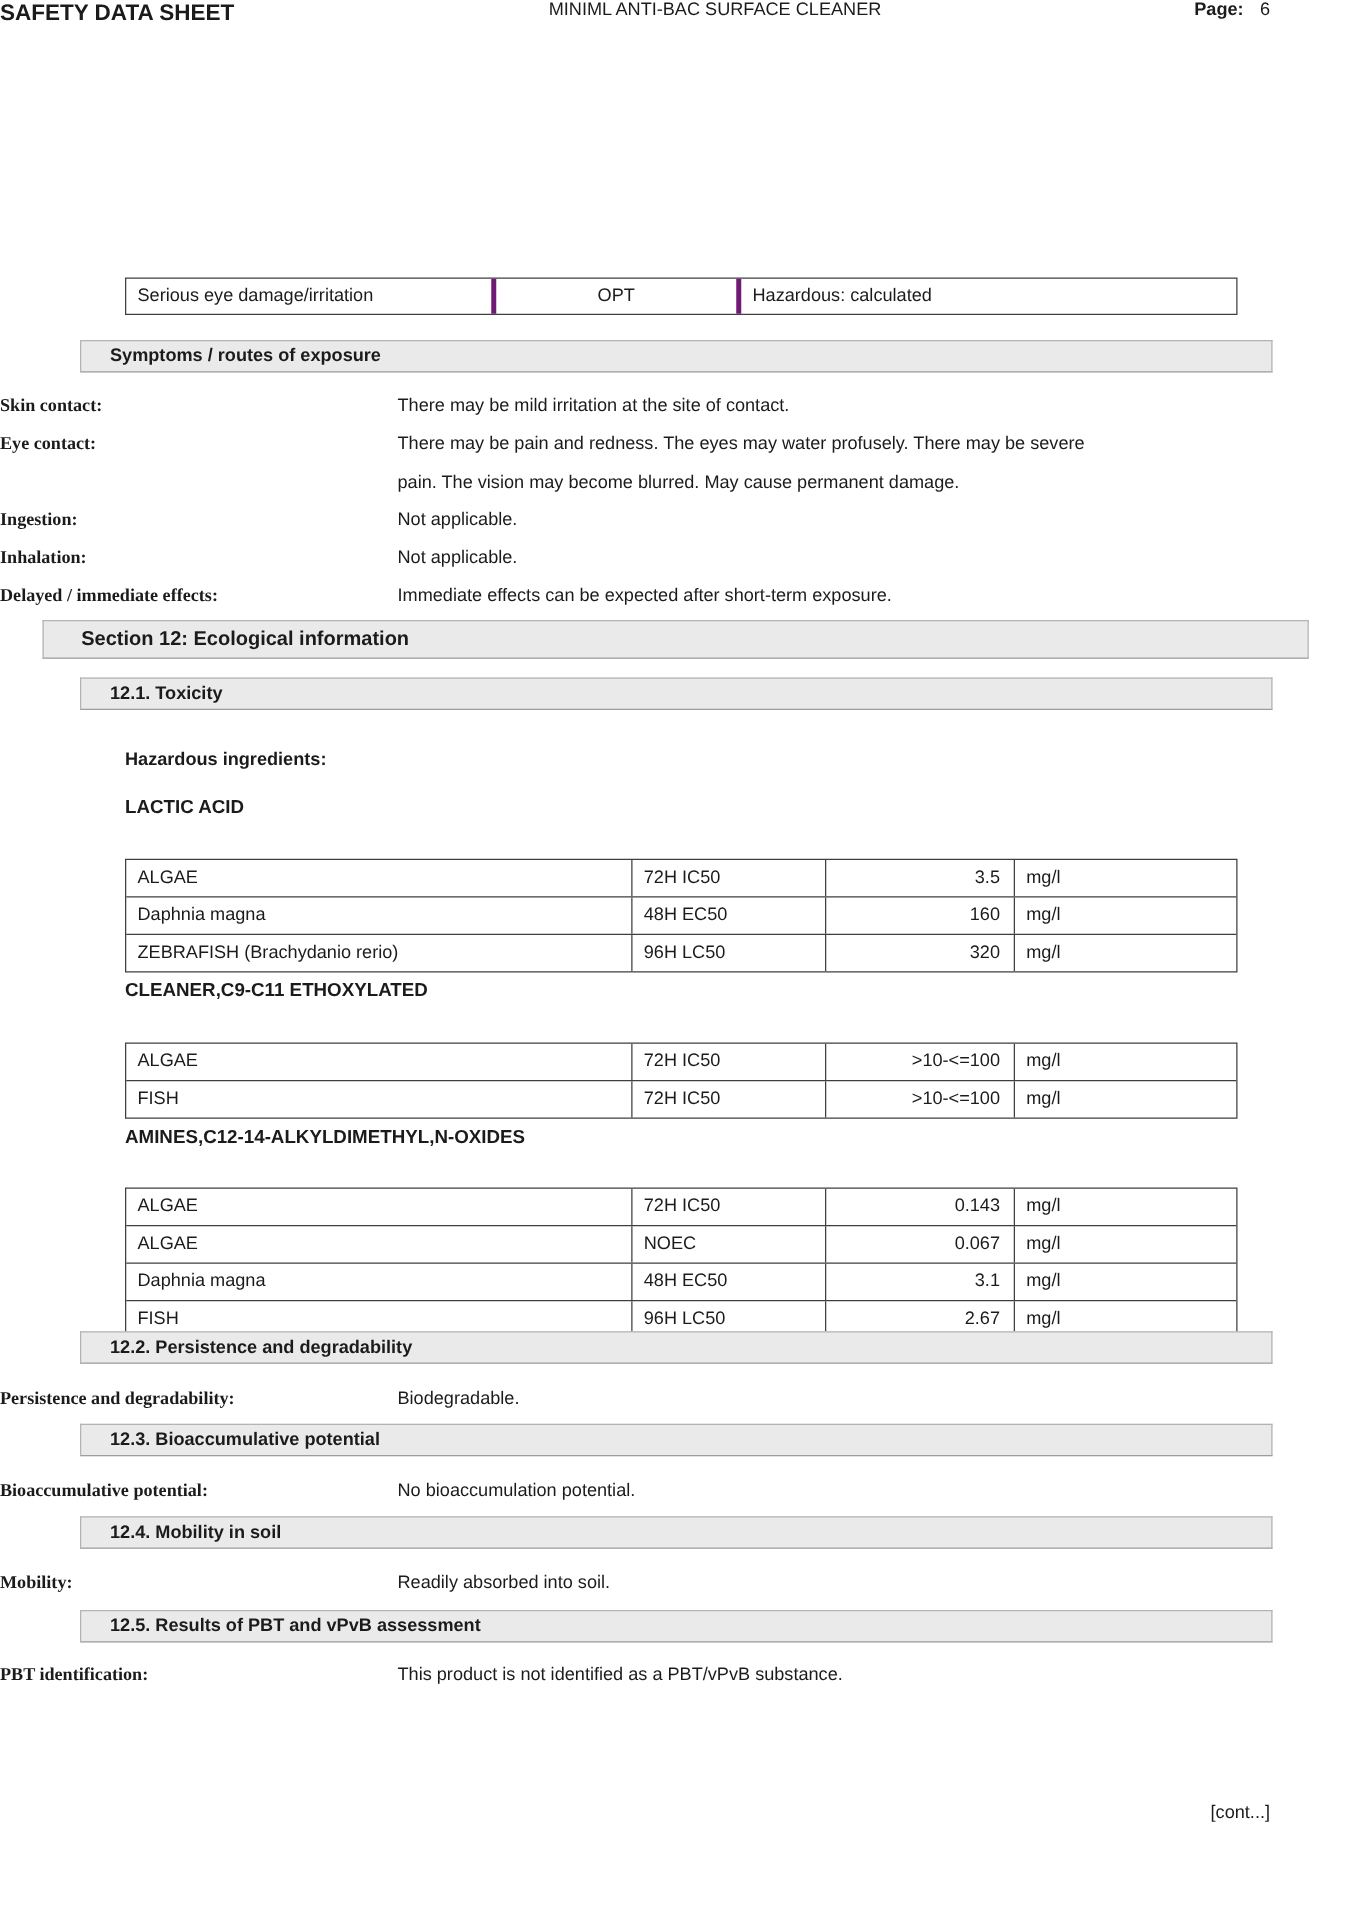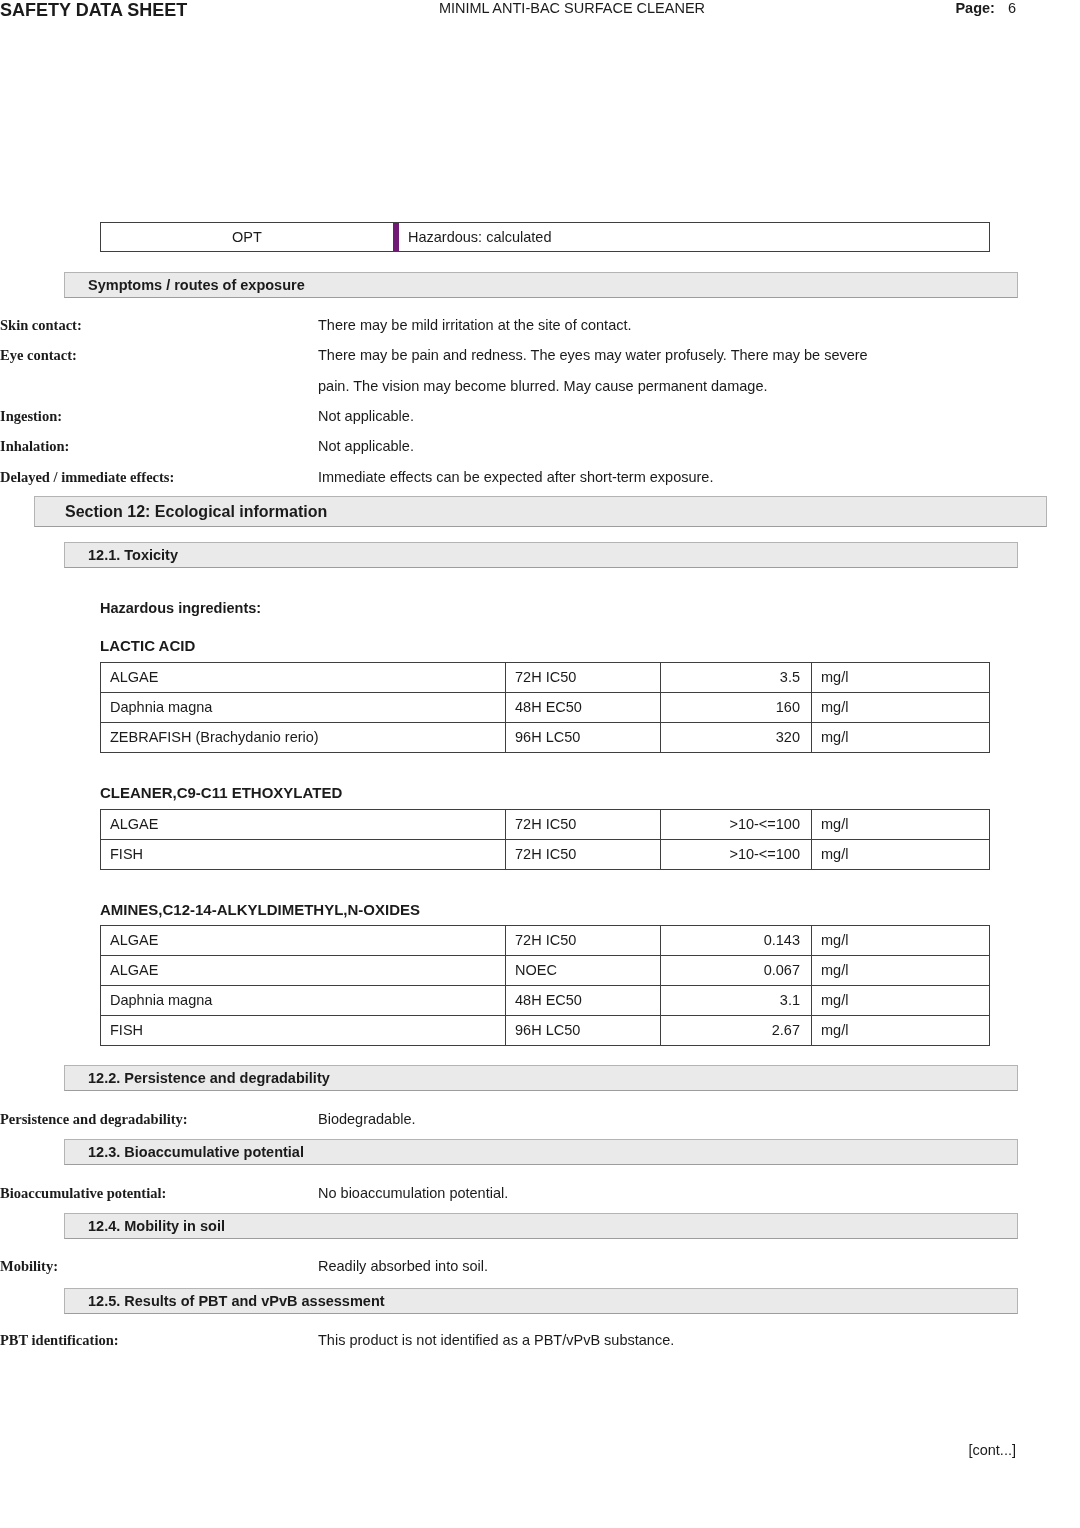--- a/index.html
+++ b/index.html
@@ -28,21 +28,21 @@
   .page-indicator .pnum { margin-left: 13px; }
 
   
   .hazard-table {
     left: 100px; top: 222px; width: 888px;
     display: grid; grid-template-columns: 292px 196px 398px;
     border: 1px solid #3f3f3f;
   }
   .hazard-table .cell {
     height: 28px; line-height: 28px;
-    padding-left: 9px; border-left: 6px solid #701a75;
+    padding-left: 9px; border-left: 4px solid #701a75;
     white-space: nowrap; overflow: hidden;
   }
   .hazard-table .cell:first-child { border-left: none; }
   .hazard-table .cell.center { text-align: center; padding-left: 0; }
 
   
   .bar {
     background: #eaeaea;
     border: 1px solid #b4b4b4;
     border-bottom-color: #9d9d9d;
@@ -71,20 +71,21 @@
   }
   .kv .v .line { height: 30.5px; line-height: 16px; }
 
   .ingredients-label { left: 100px; top: 600px; font-weight: bold; }
   .ingredient-name { left: 100px; font-weight: bold; font-size: 15px; white-space: nowrap; }
 
   
   .tox-table {
     left: 100px; width: 888px;
     border: 1px solid #3f3f3f;
+    margin-top: 25px;
   }
   .tox-row {
     display: grid; grid-template-columns: 404px 155px 151px 178px;
     height: 29px; border-top: 1px solid #3f3f3f;
   }
   .tox-row:first-child { border-top: none; }
   .tox-row .cell {
     line-height: 29px; padding-left: 9px;
     border-left: 1px solid #3f3f3f;
     white-space: nowrap; overflow: hidden;
@@ -99,20 +100,21 @@
 
 <div class="page">
 
   <div class="abs doc-title">SAFETY DATA SHEET</div>
   <div class="abs doc-subtitle">MINIML ANTI-BAC SURFACE CLEANER</div>
   <div class="abs page-indicator">
     <span class="plabel">Page:</span><span class="pnum">6</span>
   </div>
 
   <div class="abs hazard-table">
+    <div class="cell">Serious eye damage/irritation</div>
     <div class="cell center">OPT</div>
     <div class="cell">Hazardous: calculated</div>
   </div>
 
   <div class="abs bar sub" style="top:272px">Symptoms / routes of exposure</div>
 
   <div class="abs kv" style="top:317px">
     <span class="k">Skin contact:</span>
     <span class="v">There may be mild irritation at the site of contact.</span>
   </div>

